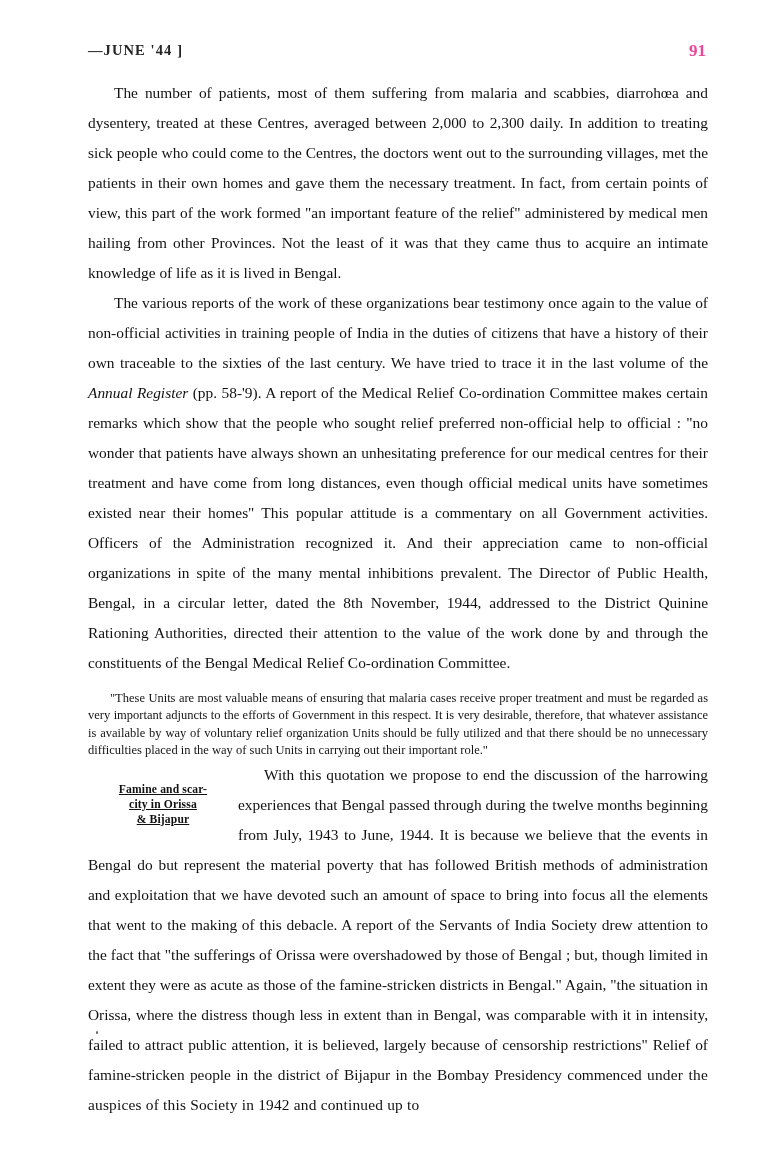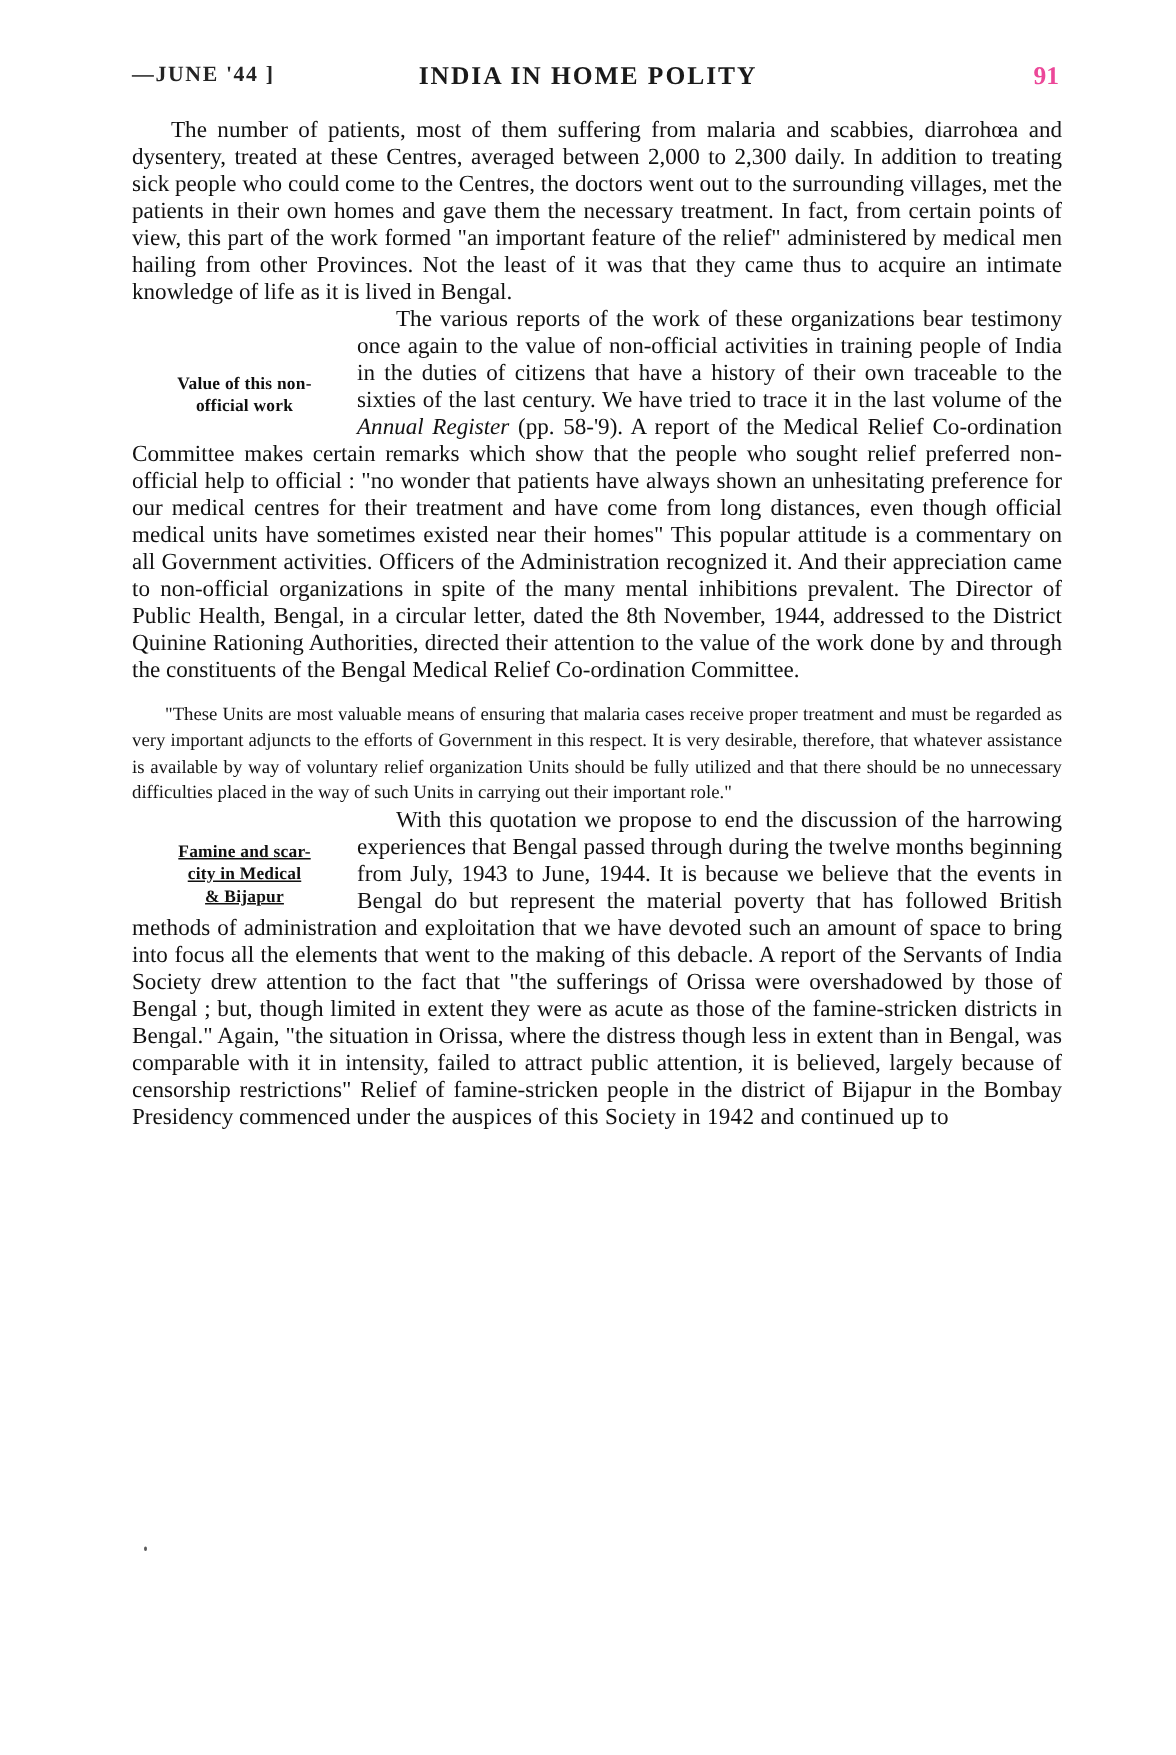--- a/index.html
+++ b/index.html
@@ -66,21 +66,21 @@
   .textblock {
     position: absolute;
     left: 88px;
     top: 78px;
     width: 620px;
   }
 
   p.body {
     margin: 0 0 0 0;
     font-size: 15.4px;
-    line-height: 18px;
+    line-height: 30px;
     text-align: justify;
     text-align-last: left;
     color: #111111;
     -webkit-font-smoothing: none;
   }
   p.body.indent {
     text-indent: 26px;
   }
 
   
@@ -134,42 +134,37 @@
 
   .italic { font-style: italic; margin-top: 32px; }
 </style>
 </head>
 <body>
 
 <div class="page">
 
   <div class="running-head">
     <div class="rh-left">—JUNE '44 ]</div>
-    <div class="rh-center">INDIA IN HOME POLITY</div>
     <div class="rh-right">91</div>
   </div>
 
   <div class="textblock">
 
     <p class="body indent">The number of patients, most of them suffering from malaria and scabbies, diarrohœa and dysentery, treated at these Centres, averaged between 2,000 to 2,300 daily. In addition to treating sick people who could come to the Centres, the doctors went out to the surrounding villages, met the patients in their own homes and gave them the necessary treatment. In fact, from certain points of view, this part of the work formed "an important feature of the relief" administered by medical men hailing from other Provinces. Not the least of it was that they came thus to acquire an intimate knowledge of life as it is lived in Bengal.</p>
 
     <div class="with-note gap-1">
-      <div class="sidenote note-a">
-        <span>Value of this non-</span>
-        <span>official work</span>
-      </div>
       <p class="body indent"><span>The various reports of the work of these organizations bear testimony once again to the value of non-official activities in training people of India in the duties of citizens that have a history of their own traceable to the sixties of the last century. We have tried to trace it in the last volume of the </span><span class="italic">Annual Register</span><span> (pp. 58-'9). A report of the Medical Relief Co-ordination Committee makes certain remarks which show that the people who sought relief preferred non-official help to official : "no wonder that patients have always shown an unhesitating preference for our medical centres for their treatment and have come from long distances, even though official medical units have sometimes existed near their homes" This popular attitude is a commentary on all Government activities. Officers of the Administration recognized it. And their appreciation came to non-official organizations in spite of the many mental inhibitions prevalent. The Director of Public Health, Bengal, in a circular letter, dated the 8th November, 1944, addressed to the District Quinine Rationing Authorities, directed their attention to the value of the work done by and through the constituents of the Bengal Medical Relief Co-ordination Committee.</span></p>
     </div>
 
     <blockquote class="quote">"These Units are most valuable means of ensuring that malaria cases receive proper treatment and must be regarded as very important adjuncts to the efforts of Government in this respect. It is very desirable, therefore, that whatever assistance is available by way of voluntary relief organization Units should be fully utilized and that there should be no unnecessary difficulties placed in the way of such Units in carrying out their important role."</blockquote>
 
     <div class="with-note gap-small">
       <div class="sidenote note-b">
         <span>Famine and scar-</span>
-        <span>city in Medical</span>
+        <span>city in Orissa</span>
         <span>&amp; Bijapur</span>
       </div>
       <p class="body indent"><span>With this quotation we propose to end the discussion of the harrowing experiences that Bengal passed through during the twelve months beginning from July, 1943 to June, 1944. It is because we believe that the events in Bengal do but represent the material poverty that has followed British methods of administration and exploitation that we have devoted such an amount of space to bring into focus all the elements that went to the making of this debacle. A report of the Servants of India Society drew attention to the fact that "the sufferings of Orissa were overshadowed by those of Bengal ; but, though limited in extent they were as acute as those of the famine-stricken districts in Bengal." Again, "the situation in Orissa, where the distress though less in extent than in Bengal, was comparable with it in intensity, failed to attract public attention, it is believed, largely because of censorship restrictions" Relief of famine-stricken people in the district of Bijapur in the Bombay Presidency commenced </span><span class="inked">under the auspices of this Society in 1942 and continued up to</span></p>
     </div>
 
   </div>
 
   <div class="speck"></div>
 
 </div>

